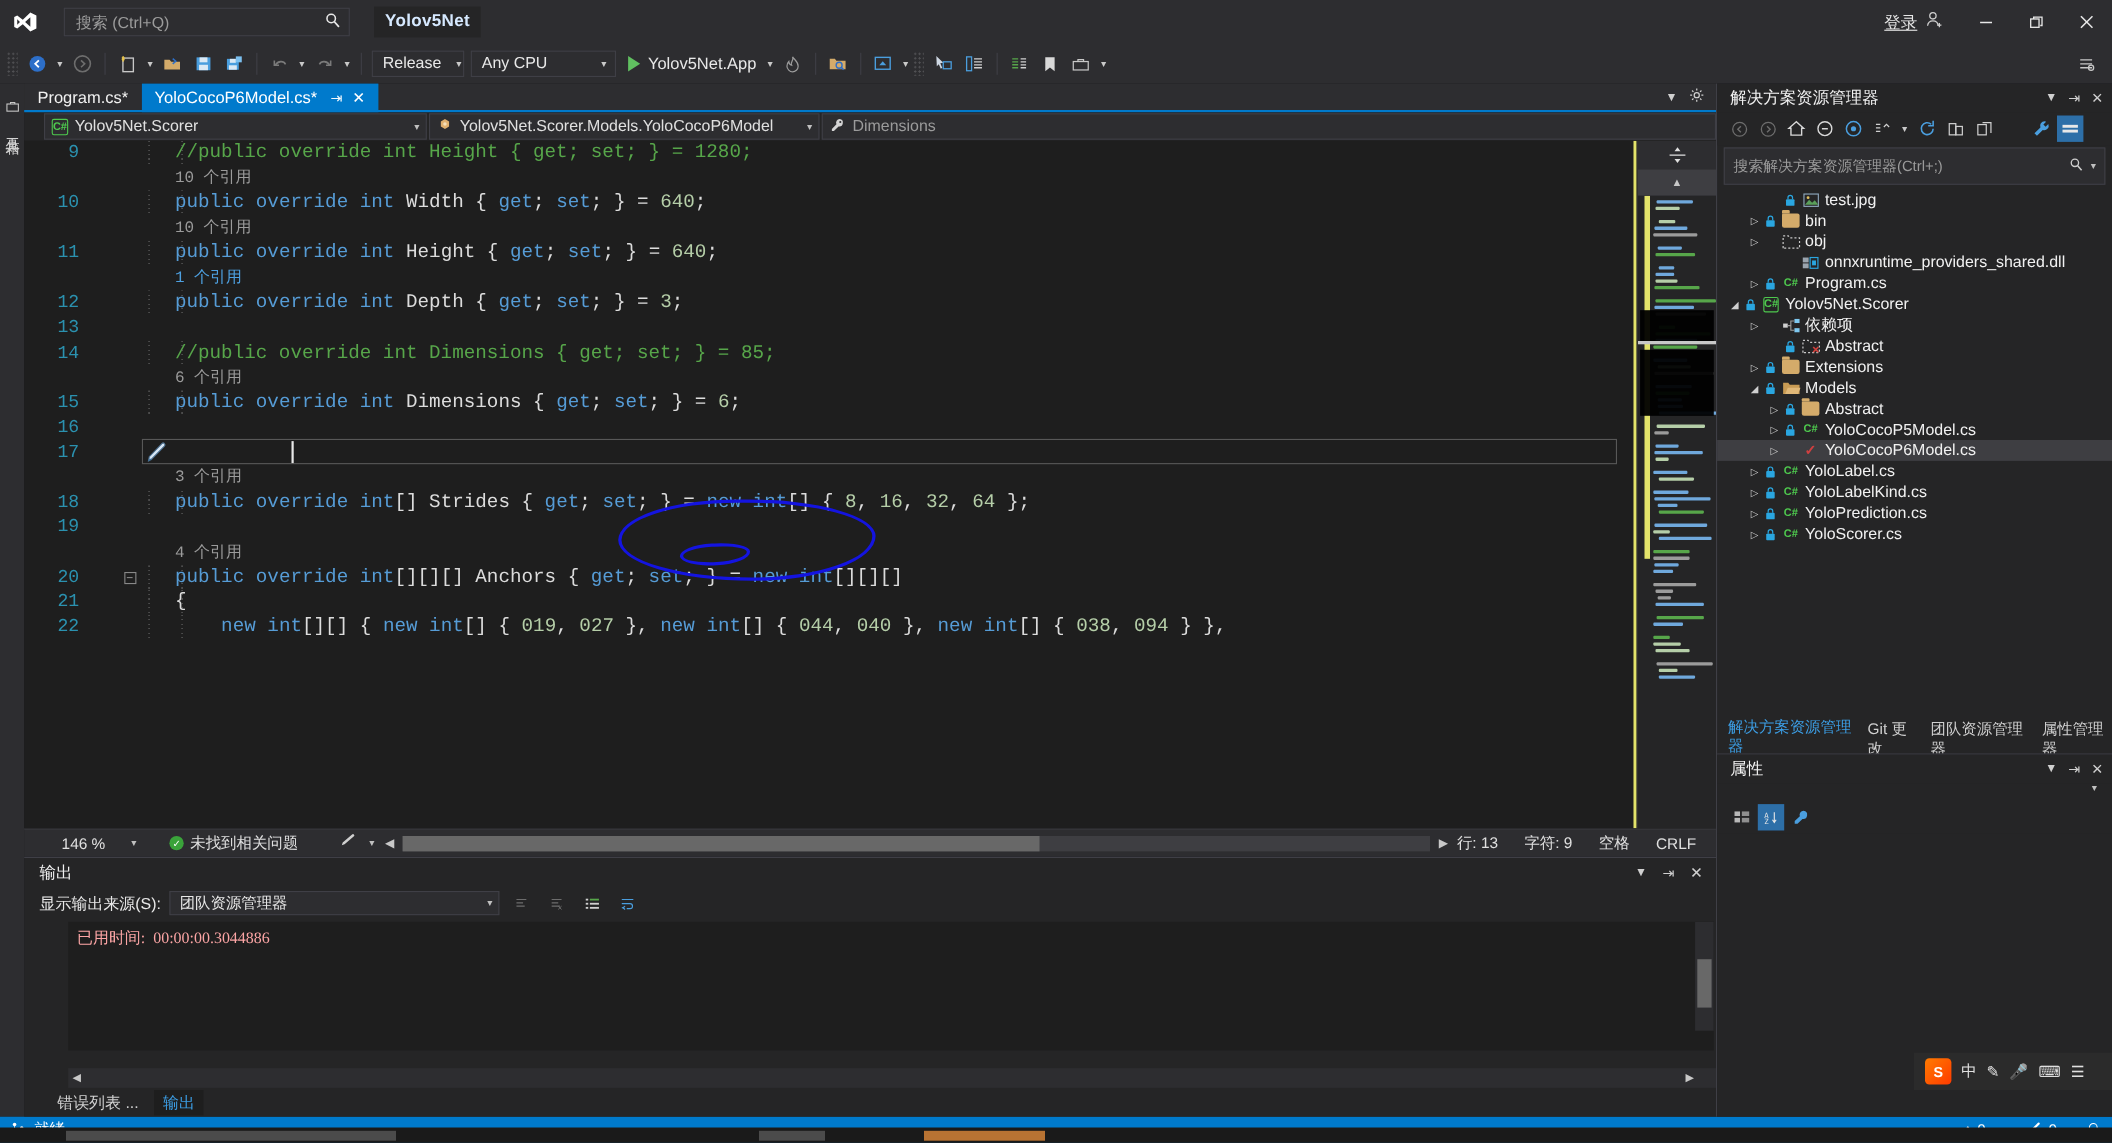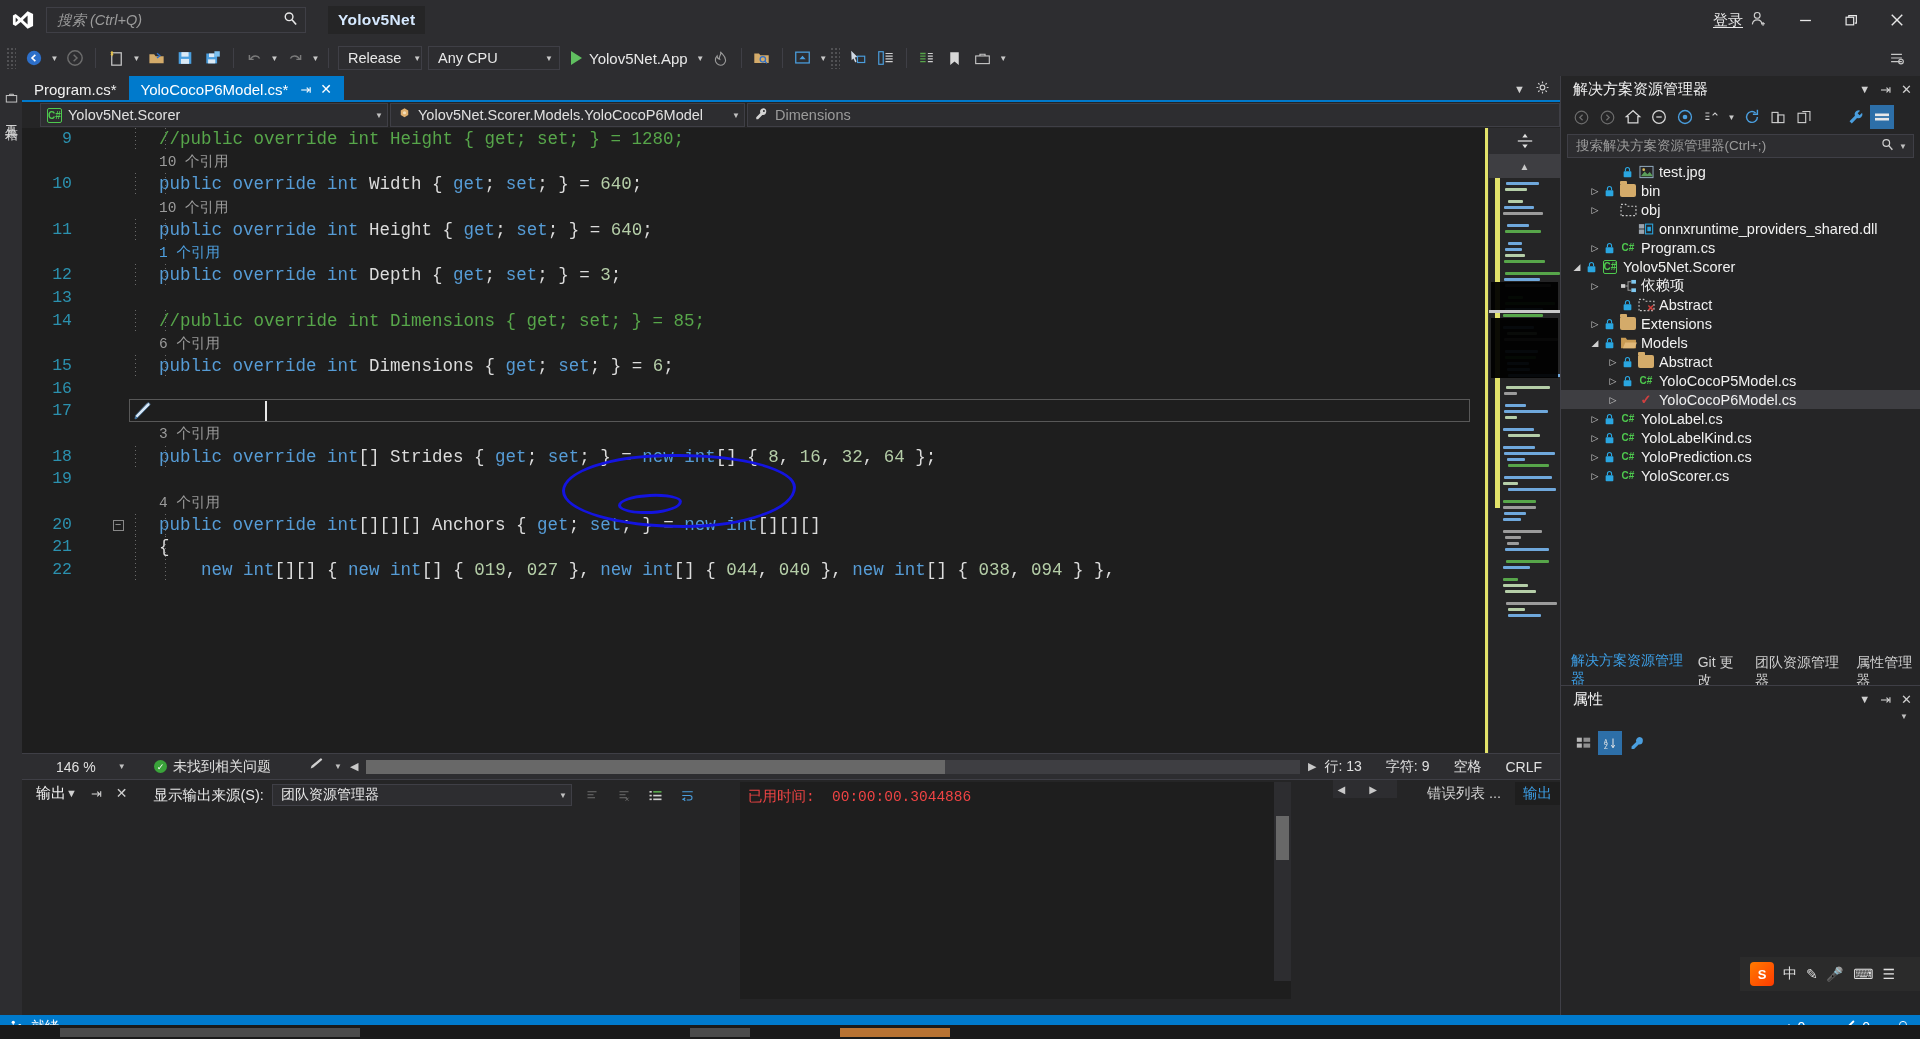--- a/index.html
+++ b/index.html
@@ -18,23 +18,23 @@
     flex: 0 0 40px; position: relative;
   }
   .vs-logo { width: 46px; display: flex; align-items: center; justify-content: center; }
   .vs-logo svg { width: 22px; height: 22px; }
   .menu { display: flex; align-items: center; height: 100%; }
   .menu-item {
     padding: 0 12px; height: 100%; display: flex; align-items: center;
     font-size: 16.5px; color: #f1f1f1; white-space: nowrap; cursor: default;
   }
   .qsearch {
-    margin-left: 0; width: 260px; height: 26px; background: #2d2d30;
+    margin-left: 12px; width: 260px; height: 26px; background: #2d2d30;
     border: 1px solid #3f3f46; display: flex; align-items: center;
-    padding: 0 6px 0 10px; font-size: 14.5px; color: #9b9b9b; position: relative; font-style: italic;
+    padding: 0 6px 0 10px; font-size: 14.5px; color: #9b9b9b; position: relative;
   }
   .qsearch .ph { flex: 1; }
   .qsearch .mag { width: 18px; text-align: center; color: #e0e0e0; }
   .proj-badge {
     margin-left: 22px; background: #252526; color: #d6e9ff; font-weight: bold;
     font-size: 15.5px; padding: 5px 10px; letter-spacing: .3px;
   }
   .title-right { margin-left: auto; display: flex; align-items: center; height: 100%; }
   .signin { display: flex; align-items: center; gap: 7px; padding: 0 14px; font-size: 15px; color: #e8e8e8; }
   .signin u { text-decoration: underline; text-underline-offset: 2px; }
@@ -159,48 +159,48 @@
   .zoomsel .zc { margin-left: 22px; font-size: 8px; color: #c0c0c0; }
   .issue { display: flex; align-items: center; gap: 6px; padding-left: 12px; }
   .okdot { width: 13px; height: 13px; border-radius: 50%; background: #3aa33a; position: relative; }
   .okdot::after { content: "✓"; position: absolute; inset: 0; font-size: 9px; color: #fff; display: flex; align-items: center; justify-content: center; }
   .hscrollzone { flex: 1; display: flex; align-items: center; gap: 8px; padding: 0 8px; }
   .hsbar { flex: 1; height: 14px; background: #3e3e42; position: relative; }
   .hsthumb { position: absolute; top: 0; bottom: 0; background: #686868; }
   .edstat-right { display: flex; align-items: center; gap: 24px; padding-right: 18px; }
 
   
-  .output { height: 236px; flex: 0 0 236px; background: #252526; display: flex; 
+  .output { height: 236px; flex: 0 0 236px; background: #252526; display: flex; flex-direction: column;
      border-top: 1px solid #3f3f46; }
   .out-title { height: 26px; display: flex; align-items: center; padding-left: 14px; font-size: 15px; color: #f1f1f1; }
   .out-title .right { margin-left: auto; display: flex; align-items: center; gap: 14px; padding-right: 12px; color: #d0d0d0; }
   .out-toolbar { height: 30px; display: flex; align-items: center; gap: 8px; padding-left: 14px; font-size: 14.5px; color: #e8e8e8; }
   .out-combo { width: 300px; height: 22px; background: #2d2d30; border: 1px solid #3f3f46; display: flex;
      align-items: center; padding: 0 4px 0 8px; font-size: 14px; color: #e8e8e8; }
   .out-combo .oc { margin-left: auto; font-size: 8px; color: #c0c0c0; }
   .out-tb-btn { width: 24px; height: 22px; display: flex; align-items: center; justify-content: center; color: #cfcfcf; }
   .out-body { flex: 1; background: #1e1e1e; margin: 2px 2px 16px 40px; position: relative; overflow: hidden;
-     font-family: Liberation Mono, monospace; font-size: 14.5px; color: #ef4444; padding: 6px 8px; }
+     font-family: Liberation Serif, serif; font-size: 14.5px; color: #fca5a5; padding: 6px 8px; }
   .out-line { line-height: 19px; white-space: pre; }
   .out-vscroll { position: absolute; right: 0; top: 0; bottom: 18px; width: 17px; background: #2d2d30; }
   .out-vthumb { position: absolute; left: 2px; right: 2px; background: #686868; }
   .out-hscroll { height: 18px; background: #2d2d30; margin-left: 40px; position: relative; display: flex; align-items: center; }
   .out-tabs { height: 26px; display: flex; align-items: center; gap: 14px; padding-left: 30px; font-size: 14.5px; }
   .out-tab { color: #d0d0d0; }
   .out-tab.active { color: #3c9ee5; background: #1e1e1e; padding: 2px 8px; }
 
   
   .rightdock { width: 360px; flex: 0 0 360px; background: #252526; display: flex; flex-direction: column;
      border-left: 1px solid #3f3f46; }
   .dock-title { height: 26px; display: flex; align-items: center; padding-left: 12px; font-size: 15px; color: #f1f1f1; background: #252526; }
   .dock-title .right { margin-left: auto; display: flex; align-items: center; gap: 10px; padding-right: 8px; color: #d0d0d0; font-size: 13px; }
   .se-toolbar { height: 30px; display: flex; align-items: center; gap: 2px; padding-left: 8px; background: #252526; }
   .se-tb { width: 24px; height: 24px; display: flex; align-items: center; justify-content: center; color: #c8c8c8; }
   .se-tb.active { background: #2d6fa8; }
-  .se-search { height: 24px; margin: 2px 6px; background: #2d2d30; border: 1px solid #3f3f46;
+  .se-search { height: 34px; margin: 2px 6px; background: #2d2d30; border: 1px solid #3f3f46;
      display: flex; align-items: center; padding: 0 6px 0 8px; font-size: 13.5px; color: #9b9b9b; }
   .se-search .ph { flex: 1; }
   .se-tree { flex: 1; overflow: hidden; position: relative; padding-top: 2px; }
   .tree-row { height: 19px; display: flex; align-items: center; font-size: 14.5px; color: #f1f1f1; white-space: nowrap; }
   .tree-row.sel { background: #3e3e42; }
   .tw { width: 16px; flex: 0 0 16px; display: flex; align-items: center; justify-content: center; color: #d0d0d0; font-size: 9px; }
   .lock { width: 13px; flex: 0 0 13px; margin-right: 3px; display: flex; align-items: center; justify-content: center; }
   .ticon { width: 18px; flex: 0 0 18px; margin-right: 4px; display: flex; align-items: center; justify-content: center; }
   .cs-badge { width: 14px; height: 14px; color: #4ec94e; font-weight: bold; font-size: 10px;
      display: flex; align-items: center; justify-content: center; }

